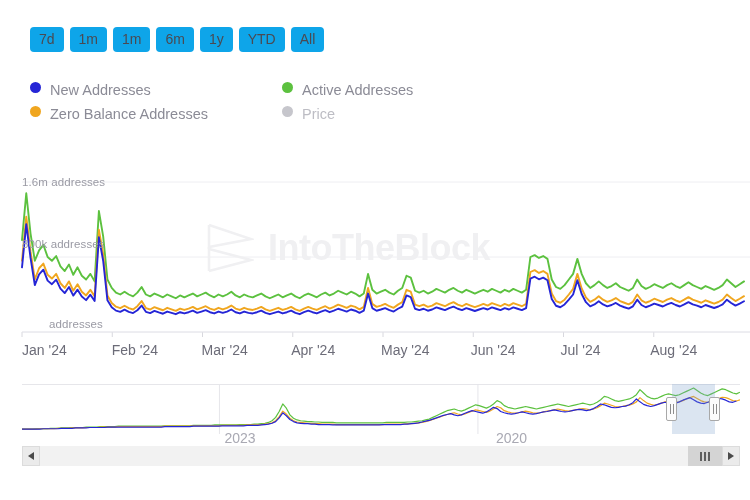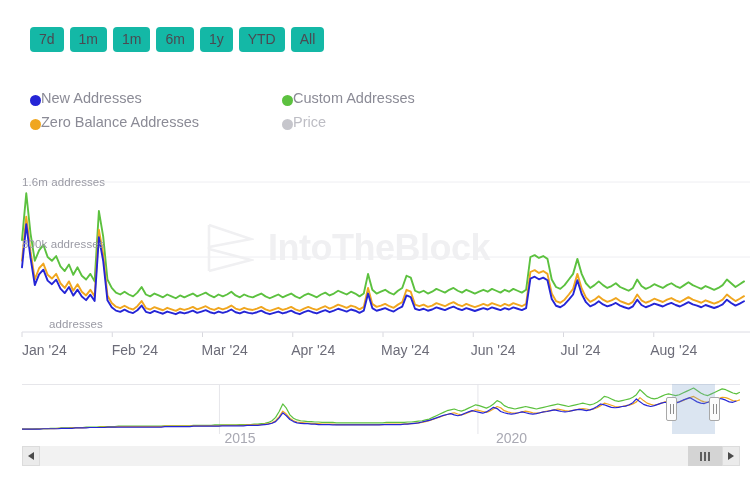--- a/index.html
+++ b/index.html
@@ -7,32 +7,32 @@
     width: 750px; height: 500px;
     background: #ffffff;
     font-family: "Liberation Sans", sans-serif;
     overflow: hidden;
   }
   #app { position: relative; width: 750px; height: 500px; background:#fff; }
 
   
   .range-bar { position:absolute; left:30px; top:27px; display:flex; gap:6px; align-items:center; }
   .range-btn {
-    background:#14b8a6; border:none; border-radius:4px;
+    background:#0ea5e9; border:none; border-radius:4px;
     color:#4a4a52; font-size:14px; font-family:"Liberation Sans", sans-serif;
     padding:5px 9px; line-height:1.05; cursor:pointer; white-space:nowrap;
   }
 
   
   .legend { position:absolute; left:30px; top:82px; width:470px; }
   .legend-row { display:flex; }
   .legend-col-a { width:252px; }
   .legend-col-b { width:215px; }
   .legend-item {
-    display:flex; align-items:flex-end; 
+    display:flex; align-items:flex-start; gap:9px;
     height:24px; cursor:pointer;
   }
   .legend-dot { width:11px; height:11px; border-radius:50%; flex:none; }
   .legend-label { font-size:14.5px; color:#8b8b96; white-space:nowrap; }
   .legend-item.inactive .legend-label { color:#bdbdc4; }
 
   
   .chart-wrap { position:absolute; left:0; top:170px; width:646px; height:200px; }
   .y-label {
     position:absolute; font-size:11.5px; color:#9a9aa4;
@@ -116,21 +116,21 @@
     <div class="legend-row">
       <div class="legend-col-a">
         <div class="legend-item">
           <span class="legend-dot" id="dot-0" style="background: rgb(37, 37, 214);"></span>
           <span class="legend-label">New Addresses</span>
         </div>
       </div>
       <div class="legend-col-b">
         <div class="legend-item">
           <span class="legend-dot" id="dot-1" style="background: rgb(92, 193, 63);"></span>
-          <span class="legend-label">Custom Addresses</span>
+          <span class="legend-label">Active Addresses</span>
         </div>
       </div>
     </div>
     <div class="legend-row">
       <div class="legend-col-a">
         <div class="legend-item">
           <span class="legend-dot" id="dot-2" style="background: rgb(240, 166, 31);"></span>
           <span class="legend-label">Zero Balance Addresses</span>
         </div>
       </div>
@@ -191,21 +191,21 @@
 
   <div class="nav-wrap">
     <svg class="nav-plot" id="nav-svg" width="718" height="50">
         <line x1="0" x2="718" y1="0.5" y2="0.5" stroke="#e6e6ea" stroke-width="1"></line>
         <line x1="197.45000000000002" x2="197.45000000000002" y1="0" y2="50" stroke="#e6e6ea" stroke-width="1"></line>
         <line x1="455.93" x2="455.93" y1="0" y2="50" stroke="#e6e6ea" stroke-width="1"></line>
         <path d="M0.00 45.16 L3.57 45.16 L7.14 45.16 L10.72 45.16 L14.29 44.74 L17.86 44.74 L21.43 44.74 L25.00 44.74 L28.58 44.32 L32.15 44.32 L35.72 44.32 L39.29 43.90 L42.87 43.90 L46.44 43.90 L50.01 43.48 L53.58 43.48 L57.15 43.48 L60.73 43.48 L64.30 43.06 L67.87 43.06 L71.44 43.06 L75.01 43.06 L78.59 42.64 L82.16 42.64 L85.73 42.64 L89.30 42.64 L92.88 42.64 L96.45 42.22 L100.02 42.22 L103.59 42.22 L107.16 42.22 L110.74 42.22 L114.31 42.22 L117.88 42.22 L121.45 42.22 L125.02 42.22 L128.60 42.22 L132.17 42.22 L135.74 42.22 L139.31 42.22 L142.89 41.80 L146.46 41.80 L150.03 41.80 L153.60 41.80 L157.17 41.80 L160.75 41.80 L164.32 41.80 L167.89 41.80 L171.46 41.38 L175.03 41.38 L178.61 41.38 L182.18 41.38 L185.75 41.38 L189.32 41.38 L192.90 40.96 L196.47 40.96 L200.04 40.96 L203.61 40.96 L207.18 40.96 L210.76 40.96 L214.33 40.96 L217.90 40.54 L221.47 40.54 L225.04 40.54 L228.62 40.54 L232.19 40.12 L235.76 40.12 L239.33 39.70 L242.91 39.28 L246.48 38.44 L250.05 36.76 L253.62 33.40 L257.19 27.52 L260.77 19.96 L264.34 24.16 L267.91 30.88 L271.48 34.24 L275.05 35.92 L278.63 36.76 L282.20 37.18 L285.77 37.60 L289.34 37.60 L292.92 38.02 L296.49 38.02 L300.06 38.44 L303.63 38.44 L307.20 38.44 L310.78 38.44 L314.35 38.86 L317.92 38.86 L321.49 38.86 L325.06 38.86 L328.64 38.86 L332.21 38.86 L335.78 38.86 L339.35 38.86 L342.93 38.86 L346.50 38.86 L350.07 38.86 L353.64 38.86 L357.21 38.86 L360.79 38.86 L364.36 38.44 L367.93 38.44 L371.50 38.44 L375.07 38.44 L378.65 38.44 L382.22 38.44 L385.79 38.02 L389.36 38.02 L392.94 37.60 L396.51 37.18 L400.08 36.76 L403.65 35.92 L407.22 35.08 L410.80 33.40 L414.37 31.72 L417.94 30.04 L421.51 28.36 L425.08 26.68 L428.66 25.84 L432.23 25.00 L435.80 26.26 L439.37 27.10 L442.95 25.84 L446.52 24.16 L450.09 22.48 L453.66 20.80 L457.23 21.64 L460.81 22.90 L464.38 24.16 L467.95 22.48 L471.52 19.96 L475.09 16.60 L478.67 18.28 L482.24 21.64 L485.81 23.32 L489.38 24.16 L492.96 25.00 L496.53 24.16 L500.10 23.32 L503.67 22.48 L507.24 23.32 L510.82 24.16 L514.39 25.00 L517.96 24.16 L521.53 23.32 L525.10 22.48 L528.68 21.64 L532.25 20.80 L535.82 19.96 L539.39 20.80 L542.97 21.64 L546.54 22.48 L550.11 21.64 L553.68 20.80 L557.25 19.96 L560.83 19.12 L564.40 19.96 L567.97 20.80 L571.54 19.96 L575.11 18.28 L578.69 15.76 L582.26 12.40 L585.83 13.24 L589.40 14.92 L592.98 16.60 L596.55 17.44 L600.12 16.60 L603.69 15.76 L607.26 14.92 L610.84 13.24 L614.41 10.72 L617.98 5.68 L621.55 9.04 L625.12 12.40 L628.70 14.08 L632.27 14.92 L635.84 14.08 L639.41 12.40 L642.99 10.72 L646.56 9.88 L650.13 10.72 L653.70 11.56 L657.27 10.72 L660.85 9.04 L664.42 7.36 L667.99 5.68 L671.56 4.00 L675.13 6.52 L678.71 9.04 L682.28 10.72 L685.85 11.56 L689.42 9.88 L693.00 8.20 L696.57 6.52 L700.14 4.84 L703.71 5.68 L707.28 7.36 L710.86 9.04 L714.43 9.88 L718.00 8.20" fill="none" stroke="#5cc13f" stroke-width="1.2" stroke-linejoin="round"></path>
         <path d="M0.00 45.16 L3.57 45.16 L7.14 45.16 L10.72 45.16 L14.29 45.16 L17.86 44.74 L21.43 44.74 L25.00 44.74 L28.58 44.74 L32.15 44.74 L35.72 44.32 L39.29 44.32 L42.87 44.32 L46.44 44.32 L50.01 43.90 L53.58 43.90 L57.15 43.90 L60.73 43.90 L64.30 43.48 L67.87 43.48 L71.44 43.48 L75.01 43.48 L78.59 43.06 L82.16 43.06 L85.73 43.06 L89.30 43.06 L92.88 43.06 L96.45 42.64 L100.02 42.64 L103.59 42.64 L107.16 42.64 L110.74 42.64 L114.31 42.64 L117.88 42.64 L121.45 42.64 L125.02 42.64 L128.60 42.64 L132.17 42.64 L135.74 42.64 L139.31 42.64 L142.89 42.22 L146.46 42.22 L150.03 42.22 L153.60 42.22 L157.17 42.22 L160.75 42.22 L164.32 42.22 L167.89 42.22 L171.46 41.80 L175.03 41.80 L178.61 41.80 L182.18 41.80 L185.75 41.80 L189.32 41.80 L192.90 41.80 L196.47 41.80 L200.04 41.38 L203.61 41.38 L207.18 41.38 L210.76 41.38 L214.33 41.38 L217.90 41.38 L221.47 41.38 L225.04 40.96 L228.62 40.96 L232.19 40.96 L235.76 40.96 L239.33 40.54 L242.91 40.12 L246.48 39.70 L250.05 38.86 L253.62 36.76 L257.19 32.56 L260.77 27.10 L264.34 30.04 L267.91 34.24 L271.48 36.76 L275.05 38.02 L278.63 38.44 L282.20 38.86 L285.77 39.28 L289.34 39.28 L292.92 39.70 L296.49 39.70 L300.06 40.12 L303.63 40.12 L307.20 40.12 L310.78 40.12 L314.35 40.54 L317.92 40.54 L321.49 40.54 L325.06 40.54 L328.64 40.54 L332.21 40.54 L335.78 40.54 L339.35 40.54 L342.93 40.54 L346.50 40.54 L350.07 40.54 L353.64 40.54 L357.21 40.54 L360.79 40.54 L364.36 40.12 L367.93 40.12 L371.50 40.12 L375.07 40.12 L378.65 40.12 L382.22 40.12 L385.79 39.70 L389.36 39.70 L392.94 39.28 L396.51 38.86 L400.08 38.44 L403.65 37.60 L407.22 36.76 L410.80 35.50 L414.37 34.24 L417.94 32.98 L421.51 31.72 L425.08 30.46 L428.66 29.62 L432.23 28.78 L435.80 30.04 L439.37 30.88 L442.95 30.04 L446.52 28.36 L450.09 27.10 L453.66 25.84 L457.23 26.68 L460.81 27.52 L464.38 28.36 L467.95 27.10 L471.52 25.00 L475.09 22.48 L478.67 23.74 L482.24 26.68 L485.81 27.94 L489.38 28.78 L492.96 29.20 L496.53 28.78 L500.10 27.94 L503.67 27.10 L507.24 27.94 L510.82 28.78 L514.39 29.20 L517.96 28.78 L521.53 27.94 L525.10 27.10 L528.68 26.68 L532.25 25.84 L535.82 25.00 L539.39 25.84 L542.97 26.68 L546.54 27.10 L550.11 26.68 L553.68 25.84 L557.25 25.00 L560.83 24.58 L564.40 25.00 L567.97 25.84 L571.54 25.00 L575.11 23.74 L578.69 21.64 L582.26 19.12 L585.83 19.96 L589.40 21.22 L592.98 22.48 L596.55 22.90 L600.12 22.48 L603.69 21.64 L607.26 21.22 L610.84 19.96 L614.41 17.86 L617.98 13.66 L621.55 16.60 L625.12 19.12 L628.70 20.38 L632.27 21.22 L635.84 20.38 L639.41 19.12 L642.99 17.86 L646.56 17.02 L650.13 17.86 L653.70 18.28 L657.27 17.86 L660.85 16.60 L664.42 14.92 L667.99 13.66 L671.56 12.40 L675.13 14.50 L678.71 16.60 L682.28 17.86 L685.85 18.28 L689.42 17.02 L693.00 15.76 L696.57 14.50 L700.14 13.24 L703.71 13.66 L707.28 14.92 L710.86 16.60 L714.43 17.02 L718.00 15.76" fill="none" stroke="#f0a61f" stroke-width="1.2" stroke-linejoin="round"></path>
         <path d="M0.00 45.16 L3.57 45.16 L7.14 45.16 L10.72 45.16 L14.29 45.16 L17.86 45.16 L21.43 44.74 L25.00 44.74 L28.58 44.74 L32.15 44.74 L35.72 44.74 L39.29 44.32 L42.87 44.32 L46.44 44.32 L50.01 44.32 L53.58 43.90 L57.15 43.90 L60.73 43.90 L64.30 43.90 L67.87 43.48 L71.44 43.48 L75.01 43.48 L78.59 43.48 L82.16 43.48 L85.73 43.06 L89.30 43.06 L92.88 43.06 L96.45 43.06 L100.02 43.06 L103.59 43.06 L107.16 43.06 L110.74 43.06 L114.31 43.06 L117.88 43.06 L121.45 43.06 L125.02 43.06 L128.60 43.06 L132.17 43.06 L135.74 43.06 L139.31 43.06 L142.89 42.64 L146.46 42.64 L150.03 42.64 L153.60 42.64 L157.17 42.64 L160.75 42.64 L164.32 42.64 L167.89 42.64 L171.46 42.22 L175.03 42.22 L178.61 42.22 L182.18 42.22 L185.75 42.22 L189.32 42.22 L192.90 42.22 L196.47 42.22 L200.04 41.80 L203.61 41.80 L207.18 41.80 L210.76 41.80 L214.33 41.80 L217.90 41.80 L221.47 41.80 L225.04 41.38 L228.62 41.38 L232.19 41.38 L235.76 41.38 L239.33 40.96 L242.91 40.54 L246.48 40.12 L250.05 39.28 L253.62 37.60 L257.19 33.82 L260.77 28.78 L264.34 31.72 L267.91 35.50 L271.48 37.60 L275.05 38.86 L278.63 39.28 L282.20 39.70 L285.77 39.70 L289.34 40.12 L292.92 40.12 L296.49 40.54 L300.06 40.54 L303.63 40.54 L307.20 40.54 L310.78 40.96 L314.35 40.96 L317.92 40.96 L321.49 40.96 L325.06 40.96 L328.64 40.96 L332.21 40.96 L335.78 40.96 L339.35 40.96 L342.93 40.96 L346.50 40.96 L350.07 40.96 L353.64 40.96 L357.21 40.96 L360.79 40.54 L364.36 40.54 L367.93 40.54 L371.50 40.54 L375.07 40.54 L378.65 40.54 L382.22 40.12 L385.79 40.12 L389.36 39.70 L392.94 39.28 L396.51 38.86 L400.08 38.02 L403.65 37.18 L407.22 36.34 L410.80 35.08 L414.37 33.82 L417.94 32.56 L421.51 31.30 L425.08 30.46 L428.66 29.62 L432.23 30.88 L435.80 31.72 L439.37 30.88 L442.95 29.20 L446.52 27.94 L450.09 26.68 L453.66 27.52 L457.23 28.36 L460.81 29.20 L464.38 27.94 L467.95 25.84 L471.52 23.32 L475.09 24.58 L478.67 27.52 L482.24 28.78 L485.81 29.62 L489.38 30.04 L492.96 29.62 L496.53 28.78 L500.10 27.94 L503.67 28.78 L507.24 29.62 L510.82 30.04 L514.39 29.62 L517.96 28.78 L521.53 27.94 L525.10 27.52 L528.68 26.68 L532.25 25.84 L535.82 26.68 L539.39 27.52 L542.97 27.94 L546.54 27.52 L550.11 26.68 L553.68 25.84 L557.25 25.42 L560.83 25.84 L564.40 26.68 L567.97 25.84 L571.54 24.58 L575.11 22.48 L578.69 19.96 L582.26 20.80 L585.83 22.06 L589.40 23.32 L592.98 23.74 L596.55 23.32 L600.12 22.48 L603.69 22.06 L607.26 20.80 L610.84 18.70 L614.41 14.92 L617.98 17.86 L621.55 20.38 L625.12 21.64 L628.70 22.48 L632.27 21.64 L635.84 20.38 L639.41 19.12 L642.99 18.28 L646.56 19.12 L650.13 19.54 L653.70 19.12 L657.27 17.86 L660.85 16.18 L664.42 14.92 L667.99 13.66 L671.56 15.76 L675.13 17.86 L678.71 19.12 L682.28 19.54 L685.85 18.28 L689.42 17.02 L693.00 15.76 L696.57 14.50 L700.14 14.92 L703.71 16.18 L707.28 17.86 L710.86 18.28 L714.43 17.02" fill="none" stroke="#2525d6" stroke-width="1.2" stroke-linejoin="round"></path>
       </svg>
-    <div class="nav-year" id="year-0" style="left: 202.45px;">2015</div>
+    <div class="nav-year" id="year-0" style="left: 202.45px;">2023</div>
     <div class="nav-year" id="year-1" style="left: 474px;">2020</div>
     <div class="nav-sel" id="nav-sel" style="left: 649.79px; width: 43.08px;"></div>
     <div class="nav-handle" id="handle-l" style="left: 644.29px;">
         <i></i>
         <i></i>
       </div>
     <div class="nav-handle" id="handle-r" style="left: 687.37px;">
         <i></i>
         <i></i>
       </div>

